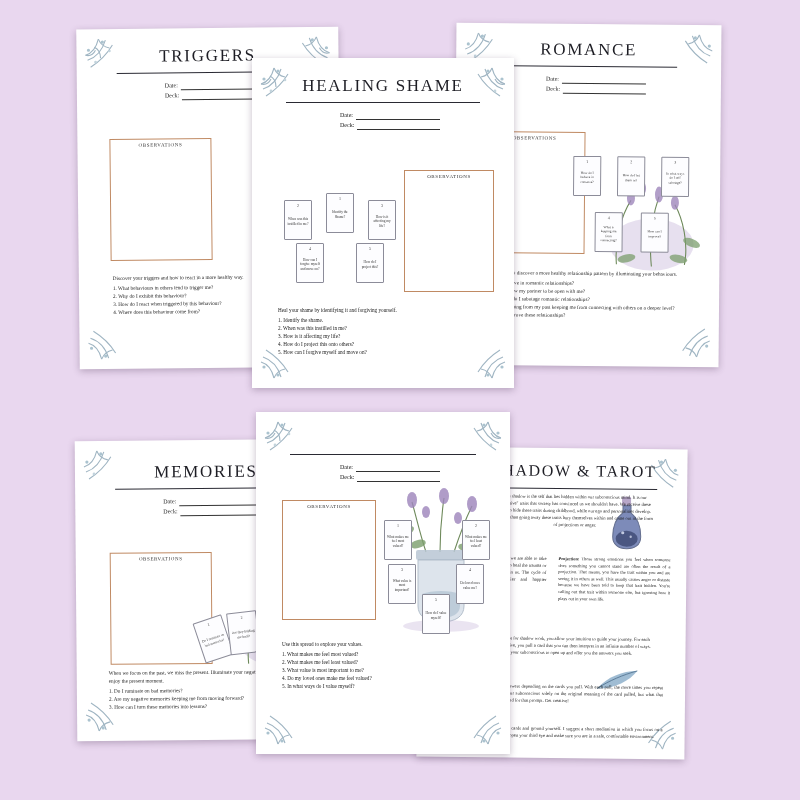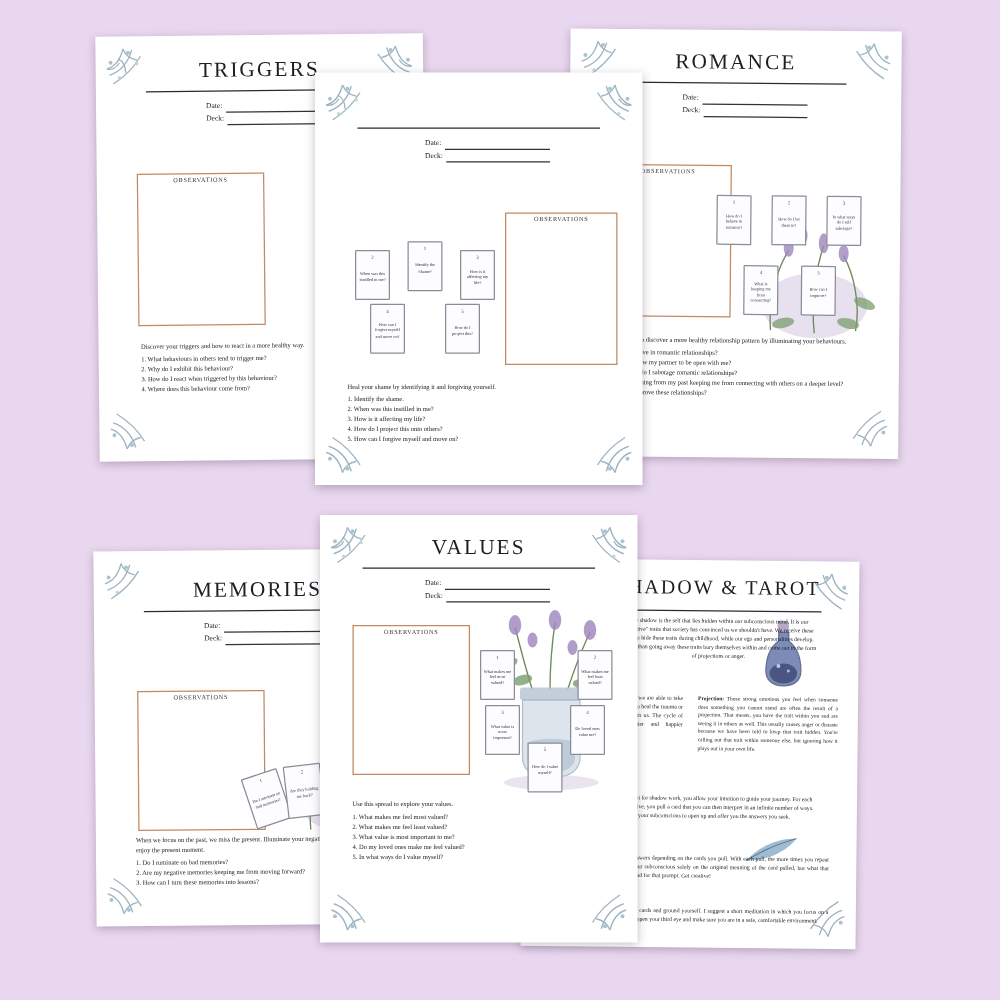--- a/index.html
+++ b/index.html
@@ -388,20 +388,21 @@
           <path d="M3 20 C10 18 14 12 16 4"></path>
               <path d="M5 25 C14 22 20 15 23 5"></path>
           <path d="M16 4 C18 9 22 12 27 13"></path>
               <path d="M8 32 C16 27 24 20 30 10"></path>
           <circle cx="6" cy="15" r="1.6" fill="#9db9c7" stroke="none"></circle>
           <circle cx="20" cy="7" r="1.6" fill="#9db9c7" stroke="none"></circle>
         </g>
           </svg>
       </span>
 
+      <div class="title" style="position:absolute;left:34px;right:34px;top:18px;font-size:17px;">HEALING SHAME</div>
       <div class="title-rule" style="position:absolute;left:34px;right:34px;top:40px;"></div>
 
       <div class="meta" style="position:absolute;left:88px;width:100px;top:52px;">
         <div class="line">
             <span class="lbl">Date:</span>
             <span class="fill"></span>
           </div>
         <div class="line">
             <span class="lbl">Deck:</span>
             <span class="fill"></span>
@@ -692,21 +693,20 @@
           <path d="M3 20 C10 18 14 12 16 4"></path>
               <path d="M5 25 C14 22 20 15 23 5"></path>
           <path d="M16 4 C18 9 22 12 27 13"></path>
               <path d="M8 32 C16 27 24 20 30 10"></path>
           <circle cx="6" cy="15" r="1.6" fill="#9db9c7" stroke="none"></circle>
           <circle cx="20" cy="7" r="1.6" fill="#9db9c7" stroke="none"></circle>
         </g>
           </svg>
       </span>
 
-      <div class="title" style="position:absolute;left:34px;right:34px;top:16px;font-size:17px;">VALUES</div>
       <div class="title-rule" style="position:absolute;left:34px;right:34px;top:38px;"></div>
 
       <div class="meta" style="position:absolute;left:84px;width:100px;top:50px;">
         <div class="line">
             <span class="lbl">Date:</span>
             <span class="fill"></span>
           </div>
         <div class="line">
             <span class="lbl">Deck:</span>
             <span class="fill"></span>

